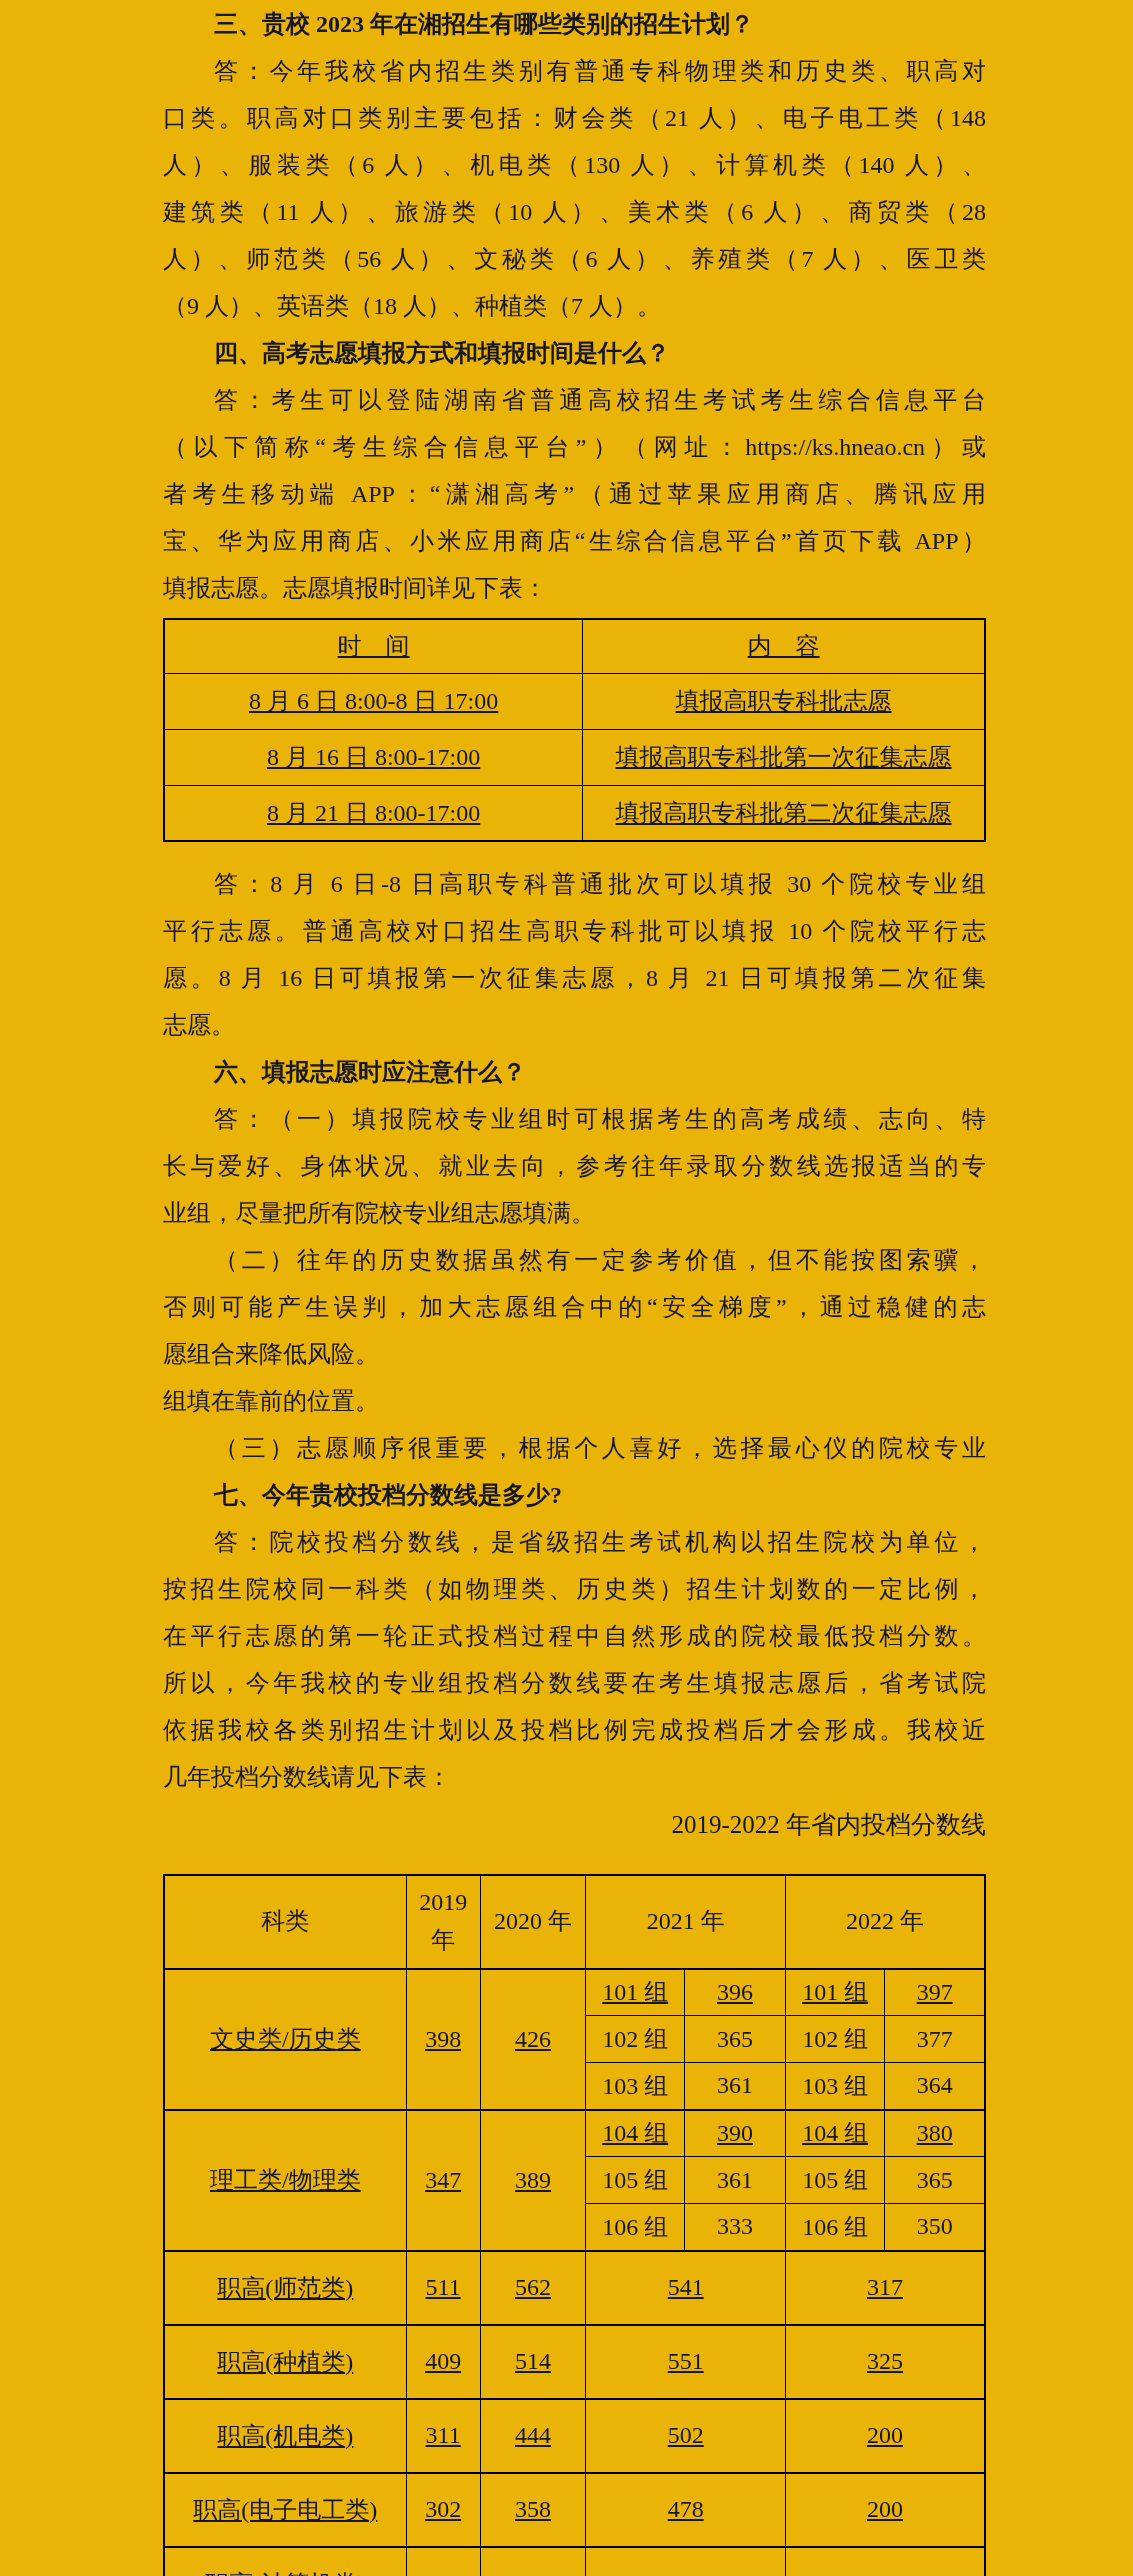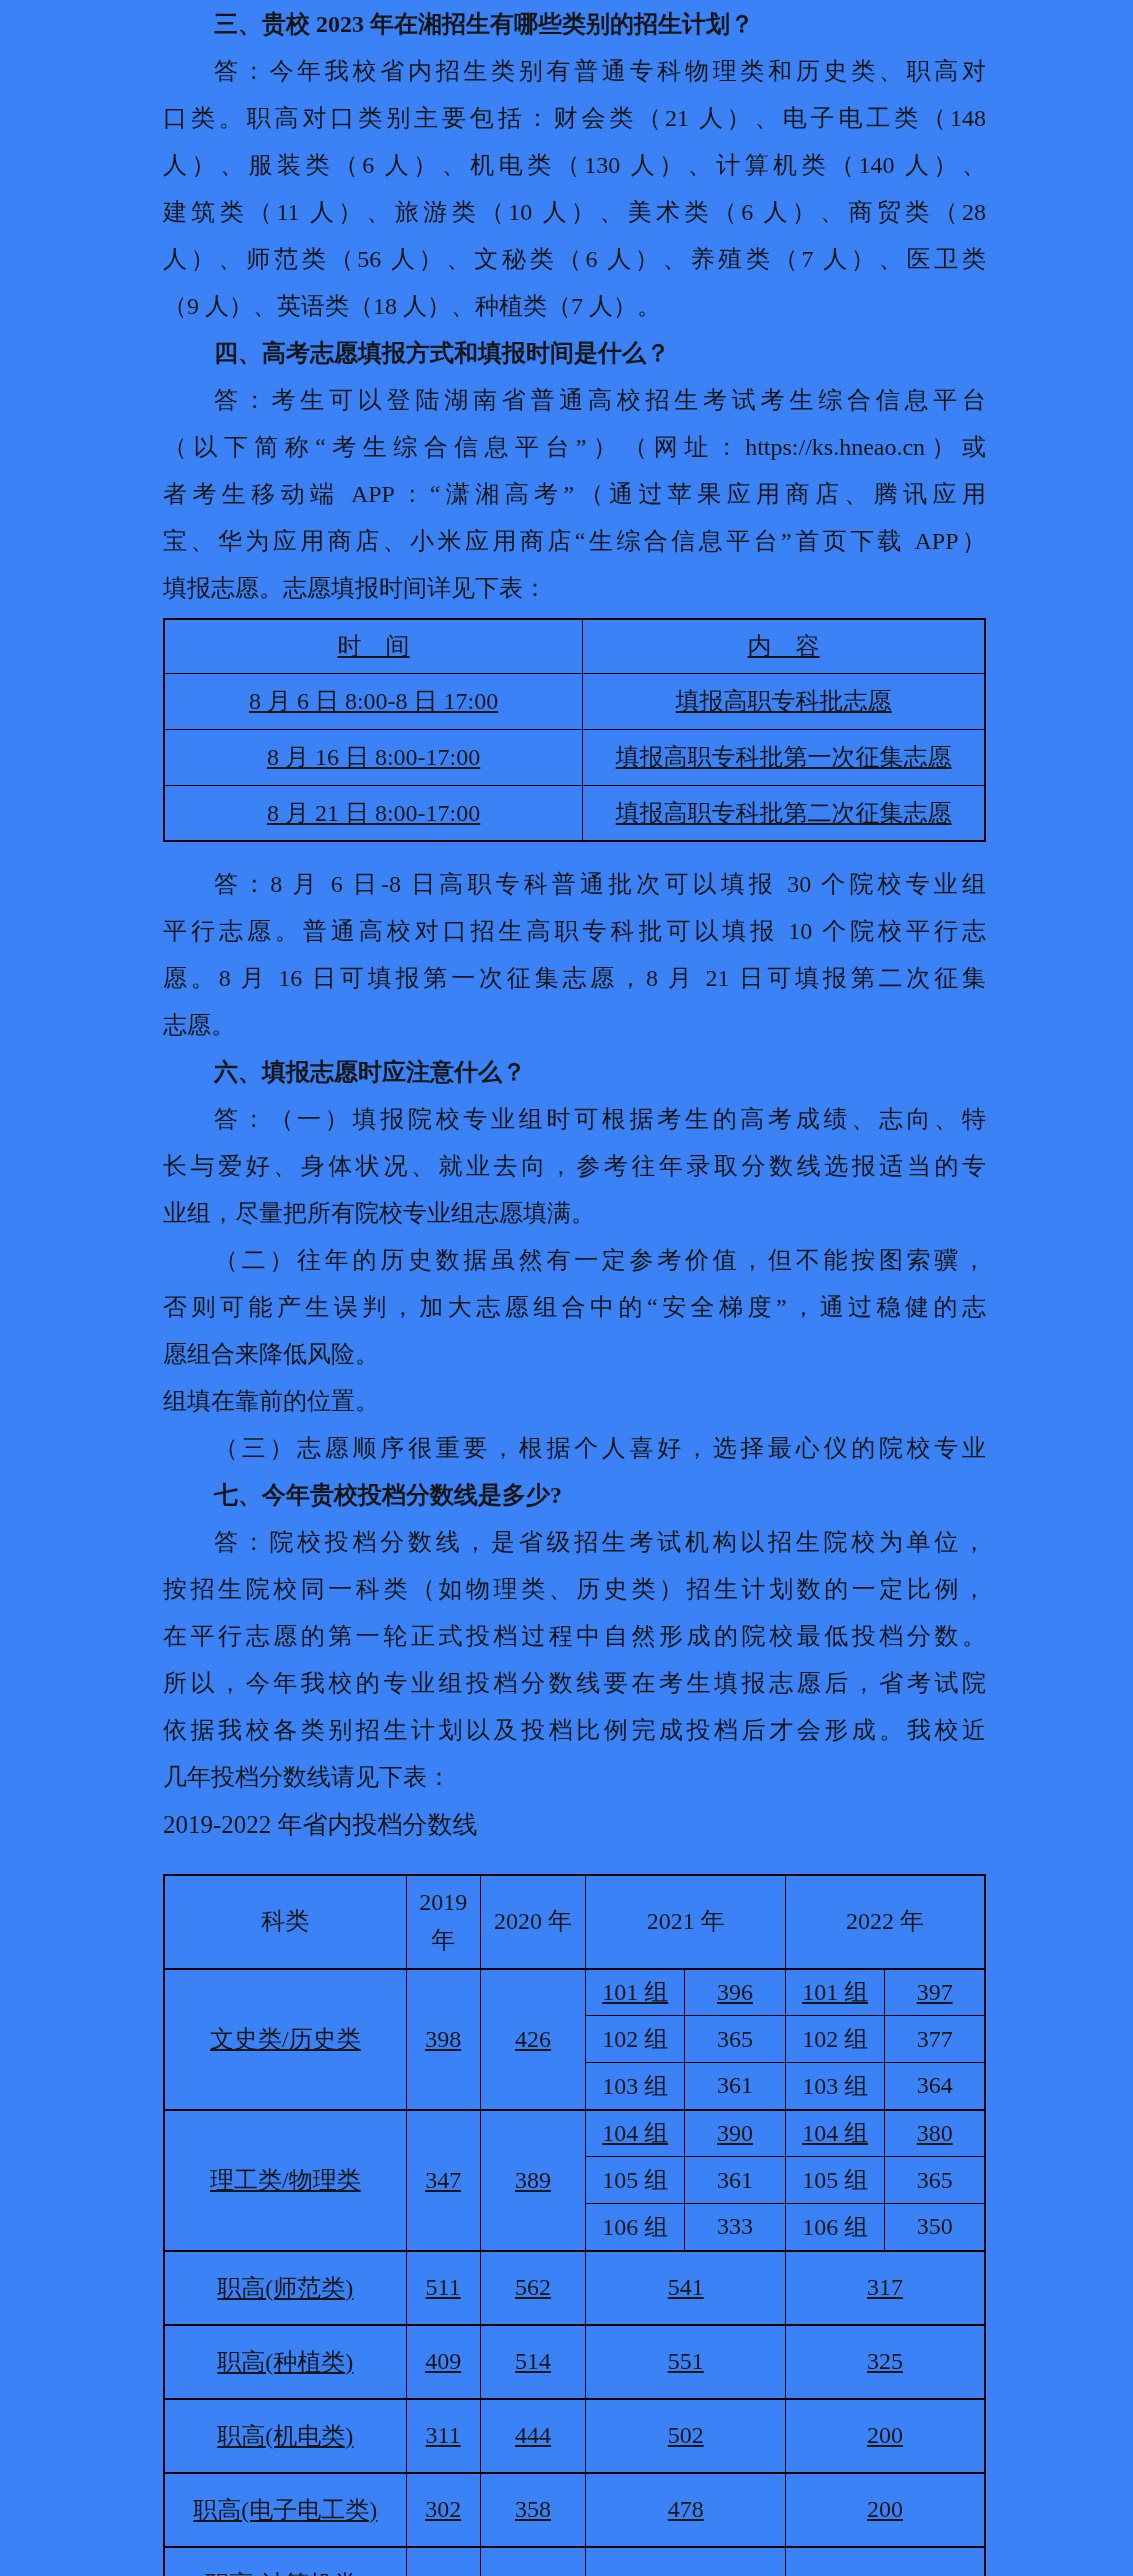--- a/index.html
+++ b/index.html
@@ -2,21 +2,21 @@
 <html style="font-size:11.4px"><head>
 <meta charset="utf-8">
 <style>
   * { box-sizing: border-box; }
   html, body { margin: 0; padding: 0; background: #ffffff; }
   .page {
     position: relative;
     width: 1133px;
     height: 2576px;
     overflow: hidden;
-    background: #3b82f6;
+    background: #eab308;
     color: #161616;
     font-family: "Liberation Serif", "DejaVu Serif", serif;
     font-size: 24px;
     padding: 1.4px 147px 0 163px;
   }
   .heading {
     font-weight: bold;
     line-height: 47px;
     text-indent: 51px;
     text-align: left;
@@ -44,21 +44,21 @@
     font-weight: normal;
     padding: 0 2.9px;
     font-size: 24px;
     overflow: hidden;
   }
   table.schedule { margin: 5.7px 0 18.6px; text-decoration: underline; }
   .schedule th { height: 54px; }
   .schedule td { height: 56px; margin-top: 18px; }
 
   .table-title {
-    text-align: left;
+    text-align: right;
     font-size: 25px;
     line-height: 47px;
     margin: 0 0 26px;
   }
   table.score { margin: 0; }
   .score th { height: 94px; line-height: 1.55; }
   .score td.grp { height: 47px; }
   .score td.zg  { height: 74px; }
   .score tr.major td { border-top: 2.1px solid #000; text-decoration: underline; }
 </style>

